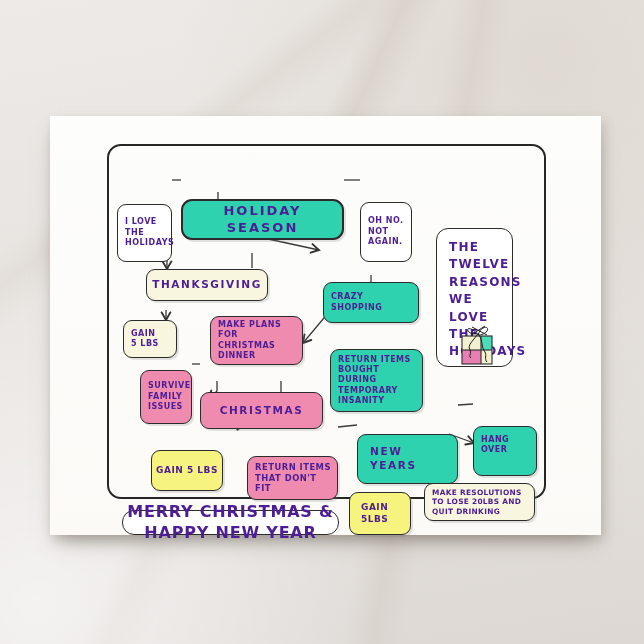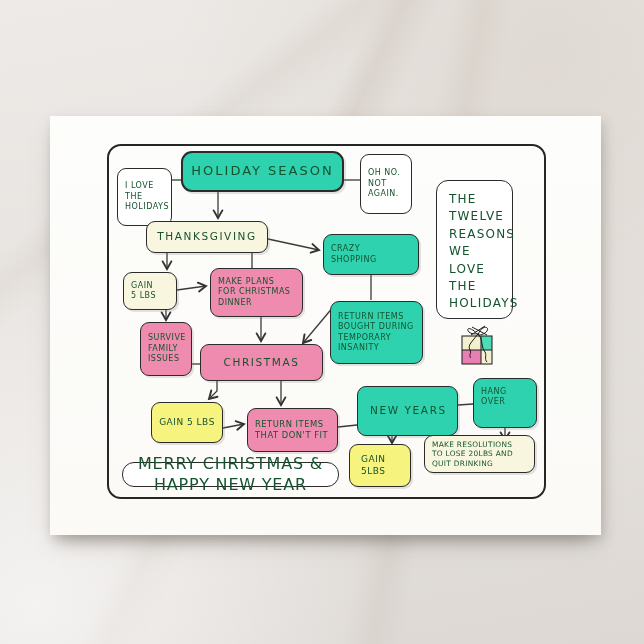--- a/index.html
+++ b/index.html
@@ -22,24 +22,25 @@
   .chartborder{
     position:absolute;left:57px;top:28px;width:435px;height:351px;
     border:2px solid #262626;border-radius:14px;background:transparent;
   }
   .connectors{position:absolute;left:0;top:0;width:551px;height:419px;pointer-events:none;}
   .nd{
     position:absolute;box-sizing:border-box;
     border:1.6px solid #2b2b2b;border-radius:9px;
     display:flex;align-items:center;
     padding:3px 5px 3px 7px;
-    font-weight:400;color:#14532d;
+    font-weight:700;color:#4c1d95;
     font-size:8px;line-height:1.3;letter-spacing:.5px;
     white-space:pre-line;
     box-shadow:2px 2px 0 rgba(130,130,130,.22);
+    margin-top:48px;
   }
   .ctr{justify-content:center;text-align:center;padding-left:4px;padding-right:4px;}
   .teal{background:#2fd2ae;}
   .pink{background:#f08bb0;}
   .yellow{background:#f7f37f;}
   .cream{background:#f9f6e0;}
   .white{background:#ffffff;box-shadow:none;}
   .big{font-size:13px;letter-spacing:2px;border-width:2.4px;border-radius:11px;}
   .mid{font-size:10.5px;letter-spacing:1.6px;}
   .banner{font-size:16px;letter-spacing:.8px;border-radius:12px;}
@@ -78,21 +79,21 @@
         <line x1="231" y1="265" x2="231" y2="289" marker-end="url(#ah)"></line>
         <line x1="173" y1="312" x2="194" y2="308" marker-end="url(#ah)"></line>
         <line x1="288" y1="311" x2="307" y2="309"></line>
         <line x1="408" y1="289" x2="423" y2="288"></line>
         <line x1="342" y1="320" x2="342" y2="327" marker-end="url(#ah)"></line>
         <line x1="399" y1="318" x2="424" y2="327" marker-end="url(#ah)"></line>
         <line x1="455" y1="312" x2="455" y2="324" marker-end="url(#ah)"></line>
       </g>
     </svg>
 
-    <div class="nd white" style="left:67px;top:52px;width:55px;height:58px">I LOVE
+    <div class="nd white" style="left:67px;top:40px;width:55px;height:58px">I LOVE
 THE
 HOLIDAYS</div>
 
     <div class="nd teal big ctr" style="left:131px;top:35px;width:163px;height:41px">HOLIDAY SEASON</div>
 
     <div class="nd white" style="left:310px;top:38px;width:52px;height:60px">OH NO.
 NOT
 AGAIN.</div>
 
     <div class="nd teal" style="left:273px;top:118px;width:96px;height:41px">CRAZY

